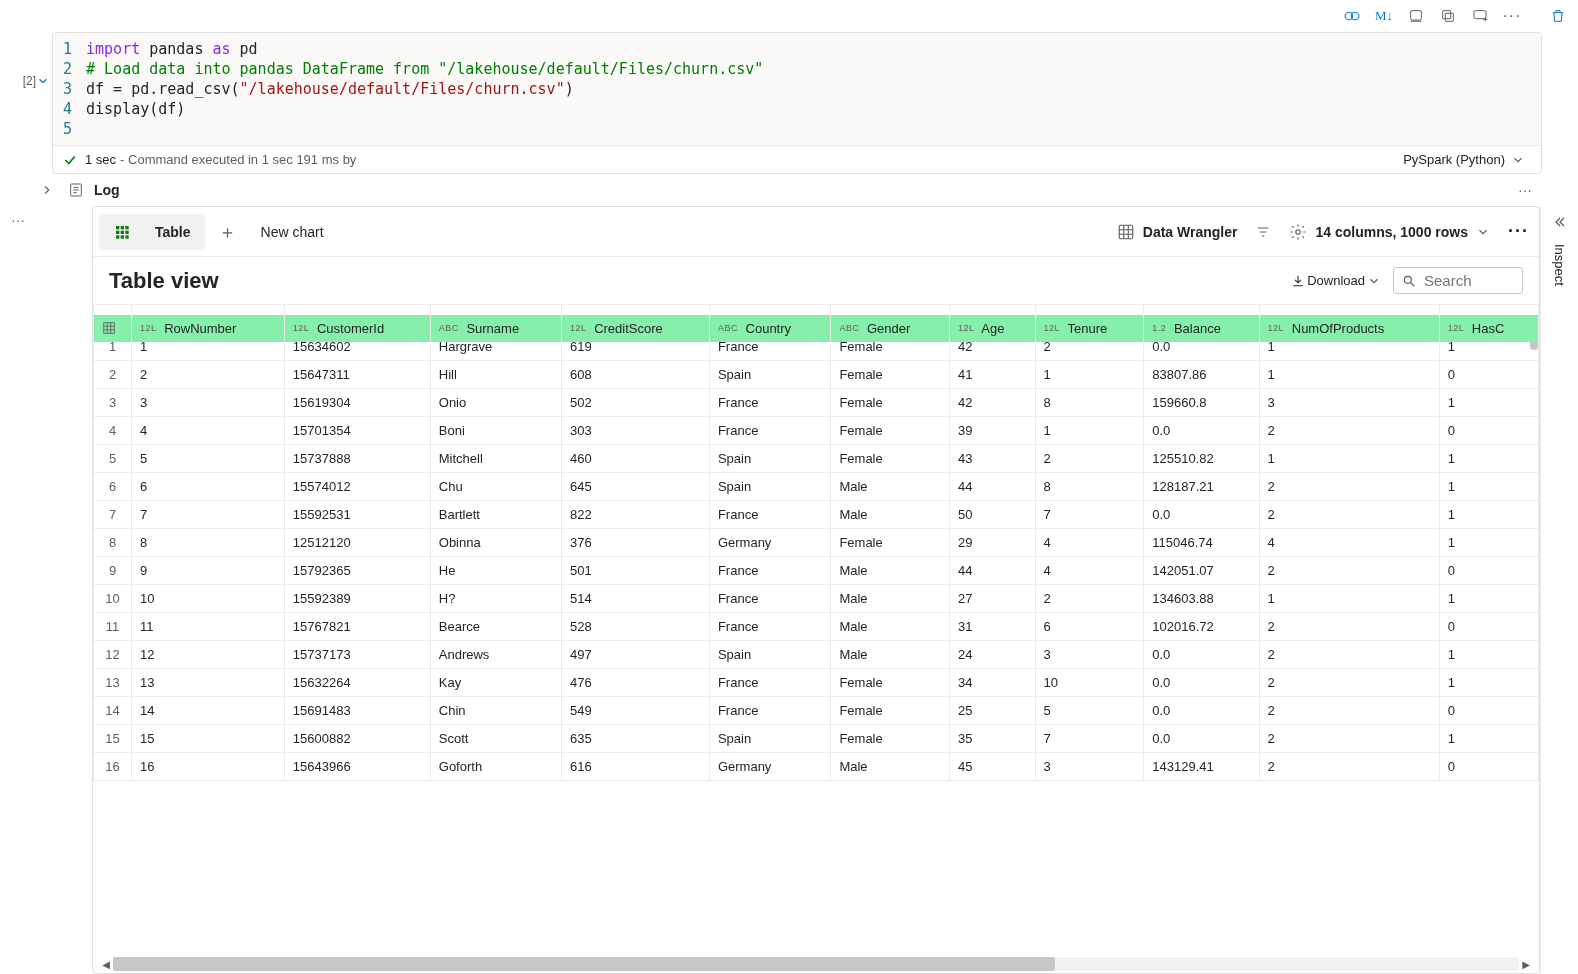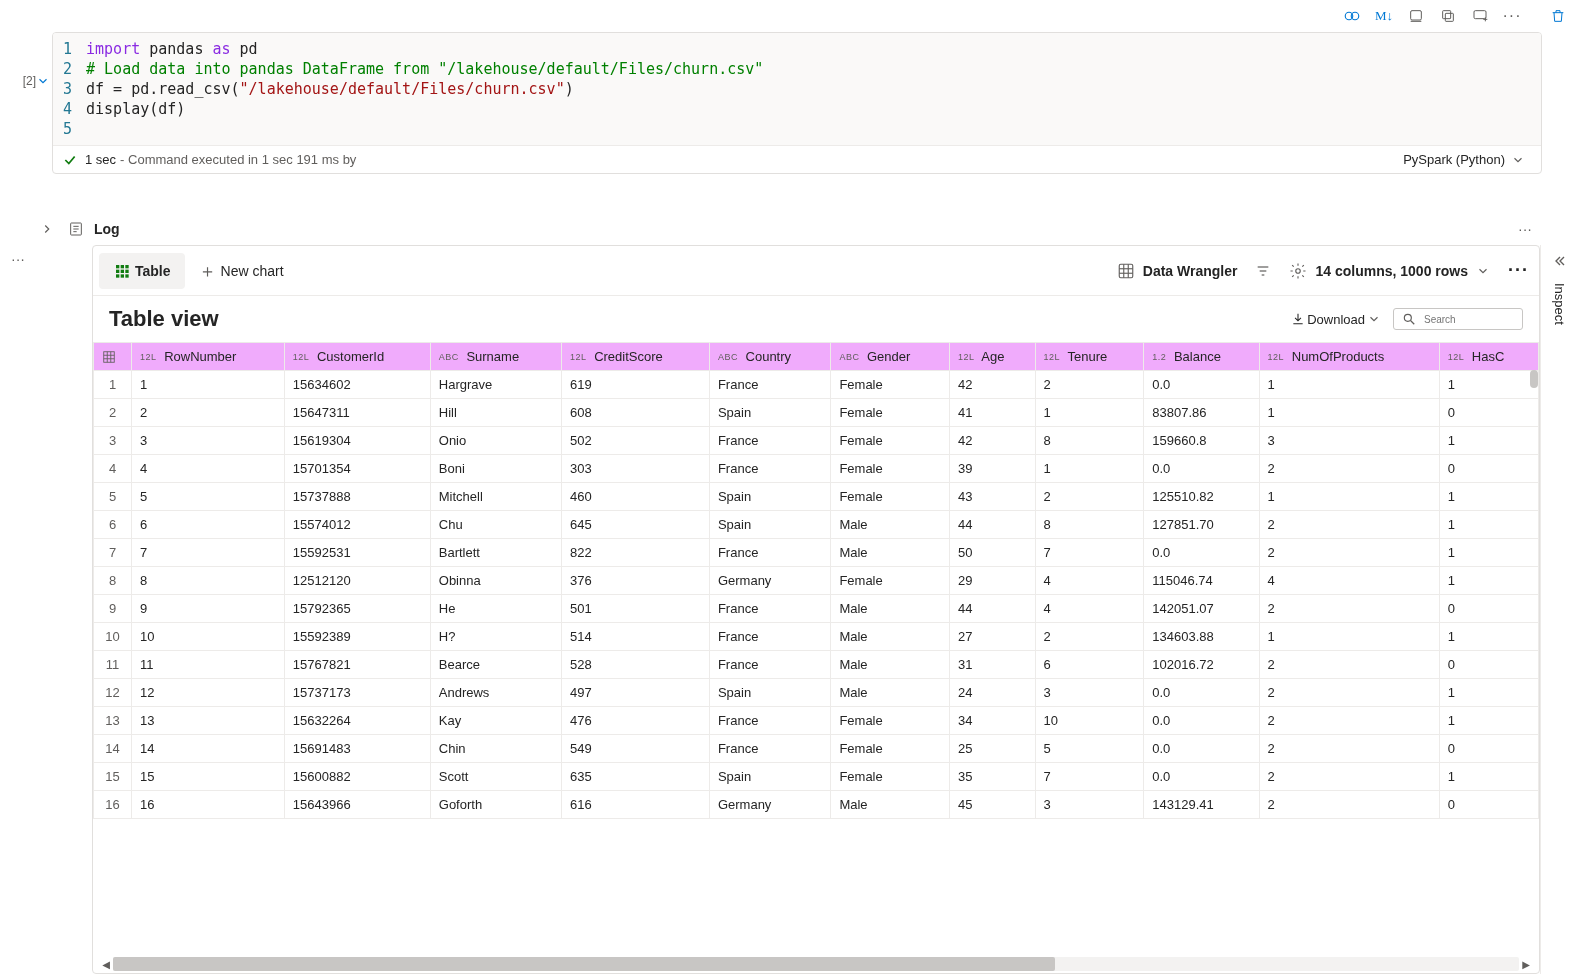--- a/index.html
+++ b/index.html
@@ -20,49 +20,49 @@
   .collapse-toggle { width:16px; padding-top:42px; color:#0078d4; }
   .code-body .kw { color:#8a2be2; }
   .code-body .cmt { color:#008000; }
   .code-body .str { color:#a31515; }
   .status-bar { display:flex; align-items:center; padding:6px 16px 6px 10px; font-size:13px; border-top:1px solid #edebe9; }
   .status-bar .chk { color:#107c10; margin-right:8px; }
   .status-bar .meta { color:#605e5c; margin-left:4px;}
   .status-bar .spacer { flex:1; }
   .engine { color:#252525; display:flex; align-items:center; gap:6px; }
 
-  .log-row { display:flex; align-items:center; padding:8px 0 8px 40px;margin-top:39px; }
+  .log-row { display:flex; align-items:center; padding:8px 0 8px 40px; }
   .log-row .chev { color:#605e5c; }
   .log-row .log-ic { margin:0 10px 0 14px; color:#605e5c;}
   .log-row .lbl { font-weight:600; }
   .log-row .dots { margin-left:auto; margin-right:46px; color:#605e5c;}
 
   .ellipsis-col { width:36px; display:flex; justify-content:center; padding-top:6px; color:#605e5c;}
 
   .output-wrap { flex:1; display:flex; }
   .output-box { flex:1; margin:0 0 0 56px; border:1px solid #e1dfdd; border-radius:4px; overflow:hidden; display:flex; flex-direction:column;}
 
   .out-header { display:flex; align-items:center; height:50px; border-bottom:1px solid #edebe9; padding:0 10px 0 6px;}
-  .btn-tab { display:flex; align-items:center; gap:4px; height:36px; padding:0 14px; border-radius:4px; cursor:pointer;}
+  .btn-tab { display:flex; align-items:center; gap:24px; height:36px; padding:0 14px; border-radius:4px; cursor:pointer;}
   .btn-tab.active { background:#f3f2f1; font-weight:600;}
   .btn-tab .plus { font-size:18px; color:#605e5c;}
   .out-header .spacer { flex:1; }
   .hdr-item { display:flex; align-items:center; gap:8px; margin-left:18px; cursor:pointer; color:#242424;}
 
   .tbl-title-row { display:flex; align-items:center; padding:10px 16px; }
   .tbl-title-row .ttl { font-weight:600; font-size:22px; }
   .tbl-title-row .spacer { flex:1; }
   .dl { display:flex; align-items:center; gap:2px; font-size:13px;}
   .search-box { margin-left:12px; display:flex; align-items:center; gap:6px; border:1px solid #c8c6c4; border-radius:3px; padding:3px 8px; width:130px; color:#605e5c;}
-  .search-box input { border:none; outline:none; width:80px; font-size:10px;}
+  .search-box input { border:none; outline:none; width:80px; font-size:15px;}
 
   .data-table { flex:1; overflow:auto; position:relative;}
   table { border-collapse:collapse; width:100%; font-size:13px; }
   th, td { border:1px solid #edebe9; padding:6px 8px; white-space:nowrap; text-align:left;}
-  th { background:#f0abfc; font-weight:400; position:sticky; top:0;}
+  th { background:#86efac; font-weight:400; position:sticky; top:10px;}
   th .type-tag { font-size:9px; color:#605e5c; margin-right:4px; vertical-align:middle; letter-spacing:0.5px; position:relative; top:-1px; }
   .idx-cell { text-align:center; color:#605e5c;}
 
   .hscroll { height:18px; display:flex; align-items:center; padding:0 6px;}
   .hscroll .track { flex:1; height:14px; background:#f3f2f1; border-radius:2px; position:relative;}
   .hscroll .thumb { position:absolute; left:0; width:67%; top:0; bottom:0; background:#c8c6c4; border-radius:2px;}
   .hscroll .arr { width:14px; text-align:center; color:#605e5c; font-size:10px;}
 
   .right-rail { width:38px; border-left:1px solid #edebe9; display:flex; flex-direction:column; align-items:center; padding-top:8px;}
   .right-rail .double-chev { transform:rotate(0deg); }
@@ -338,21 +338,21 @@
             <tr>
               <td class="idx-cell">6</td>
               <td>6</td>
               <td>15574012</td>
               <td>Chu</td>
               <td>645</td>
               <td>Spain</td>
               <td>Male</td>
               <td>44</td>
               <td>8</td>
-              <td>127851.70</td>
+              <td>128187.21</td>
               <td>2</td>
               <td>1</td>
             </tr>
             <tr>
               <td class="idx-cell">7</td>
               <td>7</td>
               <td>15592531</td>
               <td>Bartlett</td>
               <td>822</td>
               <td>France</td>

